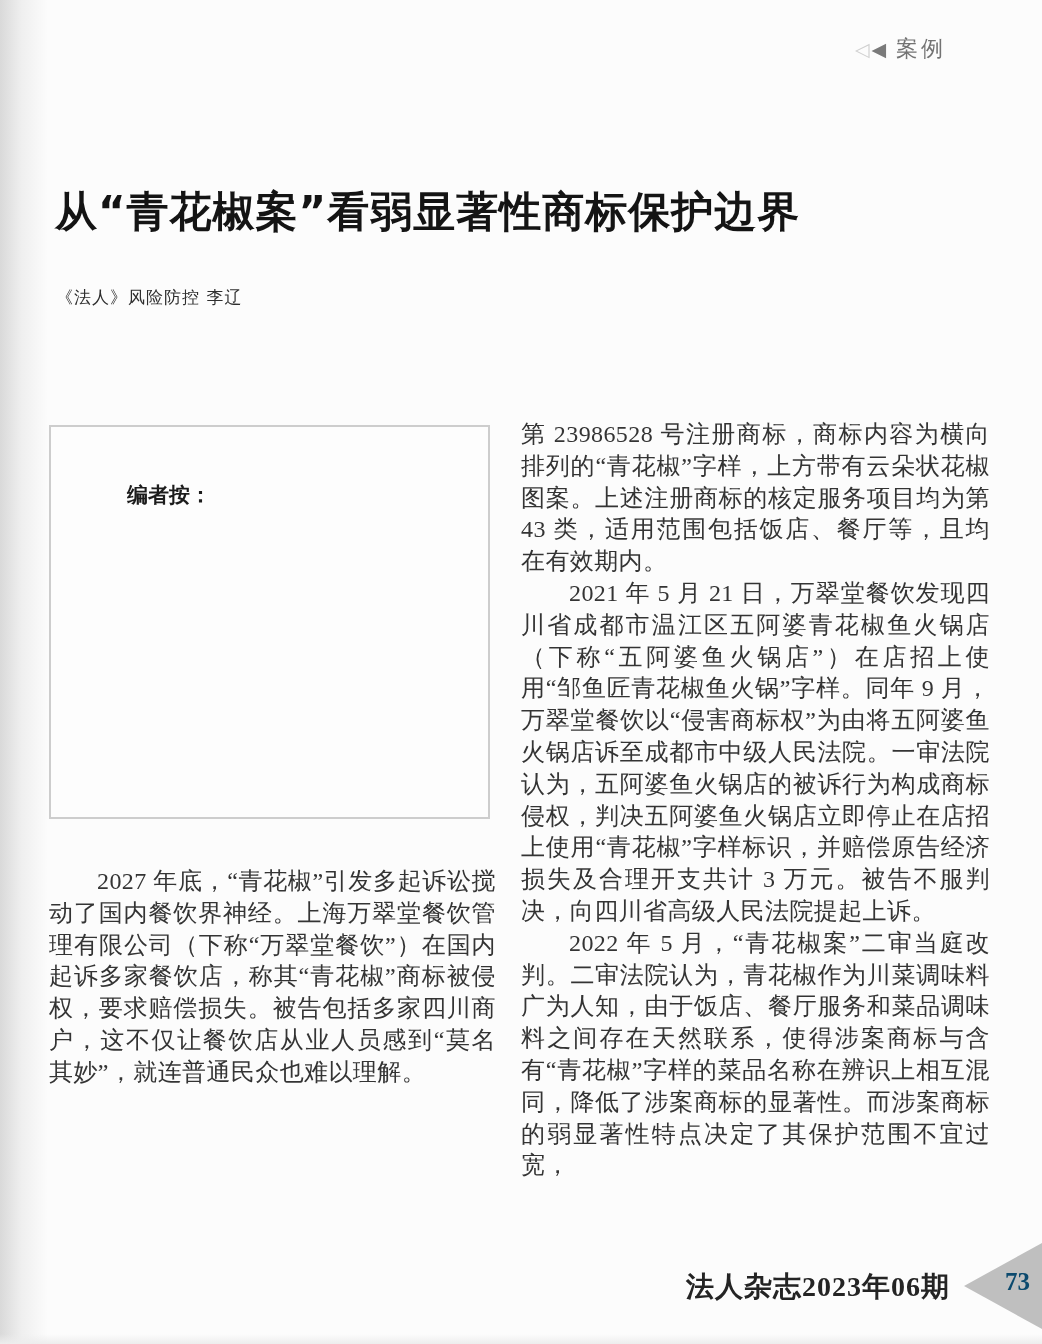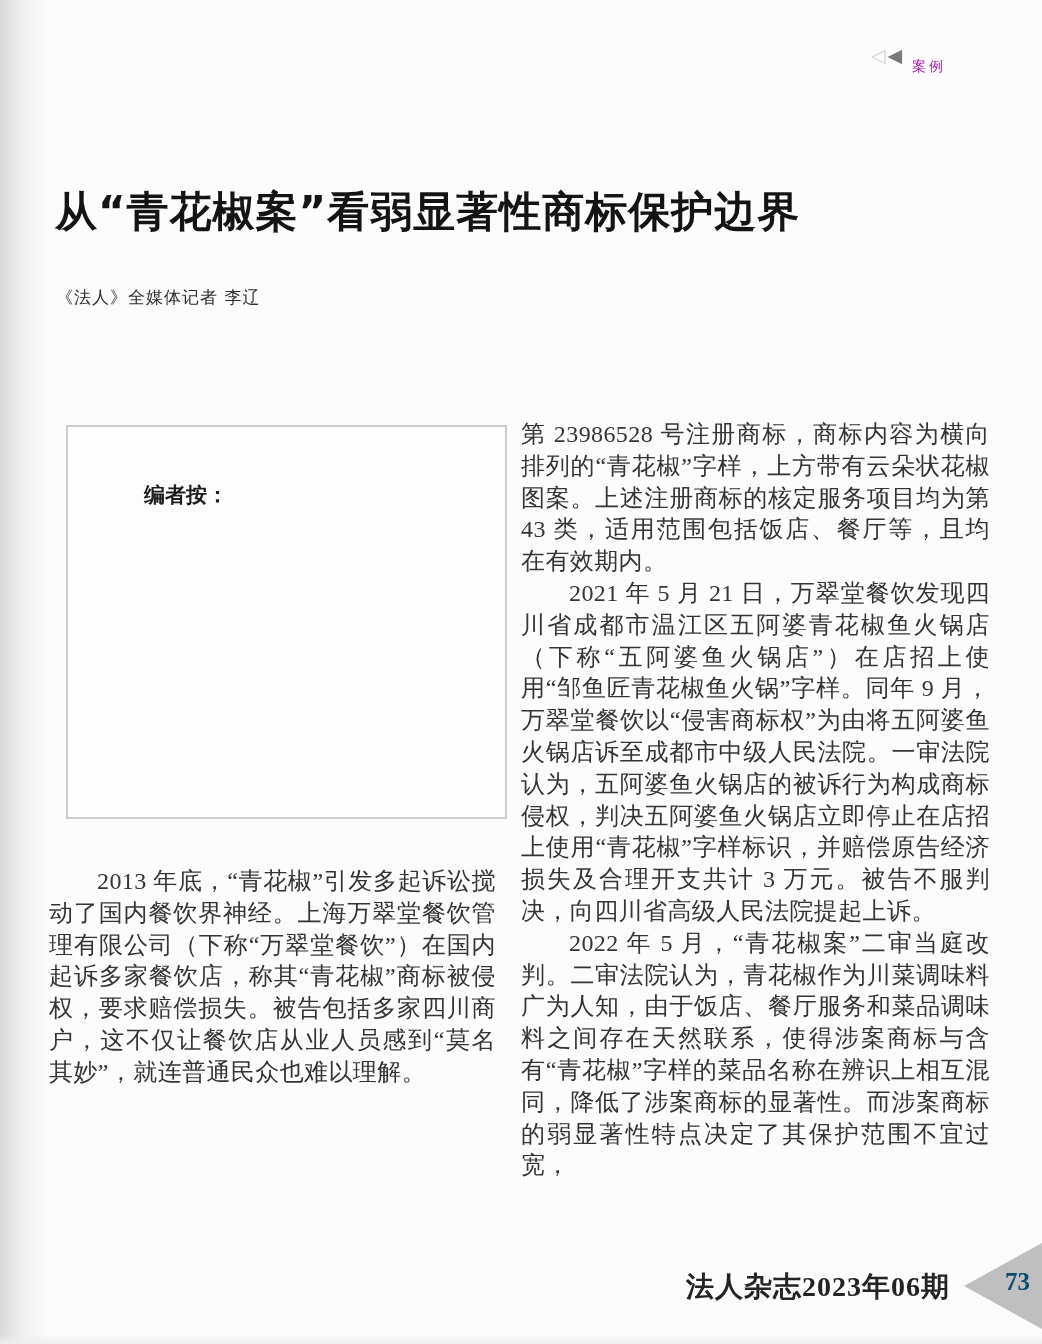--- a/index.html
+++ b/index.html
@@ -30,40 +30,40 @@
 
   
   .header {
     position: absolute; top: 34px; right: 96px;
     display: flex; align-items: center; gap: 6px;
     font-family: "DejaVu Sans", "Liberation Sans", sans-serif;
   }
   .tri { font-size: 19px; line-height: 1; }
   .tri-outline { color: #cfcfcf; margin-right: -4px; }
   .tri-solid { color: #7a7a7a; }
-  .category { font-size: 14px; color: #a21caf; letter-spacing: 3px; margin-left: 4px; margin-top: 24px; }
+  .category { font-size: 22px; color: #737373; letter-spacing: 3px; margin-left: 4px; }
 
   
   .title {
     position: absolute; left: 55px; top: 186px; width: 860px;
     margin: 0;
     font-family: "DejaVu Sans", "Liberation Sans", sans-serif;
     font-weight: 900; font-size: 42px; line-height: 1.25;
     letter-spacing: 1px; color: #141414;
     white-space: nowrap;
   }
   .byline {
     position: absolute; left: 56px; top: 286px;
     font-family: "DejaVu Sans", "Liberation Sans", sans-serif;
     font-size: 17px; color: #2e2e2e; letter-spacing: 1px;
   }
 
   
   .editor-box {
-    position: absolute; left: 66px; top: 425px;
+    position: absolute; left: 49px; top: 425px;
     width: 441px; height: 394px;
     border: 2px solid #cdcdcd;
     box-sizing: border-box;
     background: #fdfdfd;
   }
   .editor-label {
     margin: 54px 34px 14px 34px;
     text-indent: 2em;
     font-family: "DejaVu Sans", "Liberation Sans", sans-serif;
     font-weight: bold; font-size: 21px; color: #1c1c1c;
@@ -108,28 +108,28 @@
 <div class="page">
 
   <div class="header">
     <span class="tri tri-outline">◁</span>
     <span class="tri tri-solid">◀</span>
     <span class="category">案例</span>
   </div>
 
   <h1 class="title">从“青花椒案”看弱显著性商标保护边界</h1>
 
-  <div class="byline">《法人》全媒体记者 李辽</div>
+  <div class="byline">《法人》风险防控 李辽</div>
 
   <div class="editor-box">
     <div class="editor-label">编者按：</div>
   </div>
 
   <div class="column col-left">
-    <p>2013 年底，“青花椒”引发多起诉讼搅动了国内餐饮界神经。上海万翠堂餐饮管理有限公司（下称“万翠堂餐饮”）在国内起诉多家餐饮店，称其“青花椒”商标被侵权，要求赔偿损失。被告包括多家四川商户，这不仅让餐饮店从业人员感到“莫名其妙”，就连普通民众也难以理解。</p>
+    <p>2027 年底，“青花椒”引发多起诉讼搅动了国内餐饮界神经。上海万翠堂餐饮管理有限公司（下称“万翠堂餐饮”）在国内起诉多家餐饮店，称其“青花椒”商标被侵权，要求赔偿损失。被告包括多家四川商户，这不仅让餐饮店从业人员感到“莫名其妙”，就连普通民众也难以理解。</p>
   </div>
 
   <div class="column col-right">
     <p class="no-indent">第 23986528 号注册商标，商标内容为横向排列的“青花椒”字样，上方带有云朵状花椒图案。上述注册商标的核定服务项目均为第 43 类，适用范围包括饭店、餐厅等，且均在有效期内。</p>
     <p>2021 年 5 月 21 日，万翠堂餐饮发现四川省成都市温江区五阿婆青花椒鱼火锅店（下称“五阿婆鱼火锅店”）在店招上使用“邹鱼匠青花椒鱼火锅”字样。同年 9 月，万翠堂餐饮以“侵害商标权”为由将五阿婆鱼火锅店诉至成都市中级人民法院。一审法院认为，五阿婆鱼火锅店的被诉行为构成商标侵权，判决五阿婆鱼火锅店立即停止在店招上使用“青花椒”字样标识，并赔偿原告经济损失及合理开支共计 3 万元。被告不服判决，向四川省高级人民法院提起上诉。</p>
     <p>2022 年 5 月，“青花椒案”二审当庭改判。二审法院认为，青花椒作为川菜调味料广为人知，由于饭店、餐厅服务和菜品调味料之间存在天然联系，使得涉案商标与含有“青花椒”字样的菜品名称在辨识上相互混同，降低了涉案商标的显著性。而涉案商标的弱显著性特点决定了其保护范围不宜过宽，</p>
   </div>
 
   <div class="footer-journal">法人杂志2023年06期</div>
   <div class="page-tri"></div>

